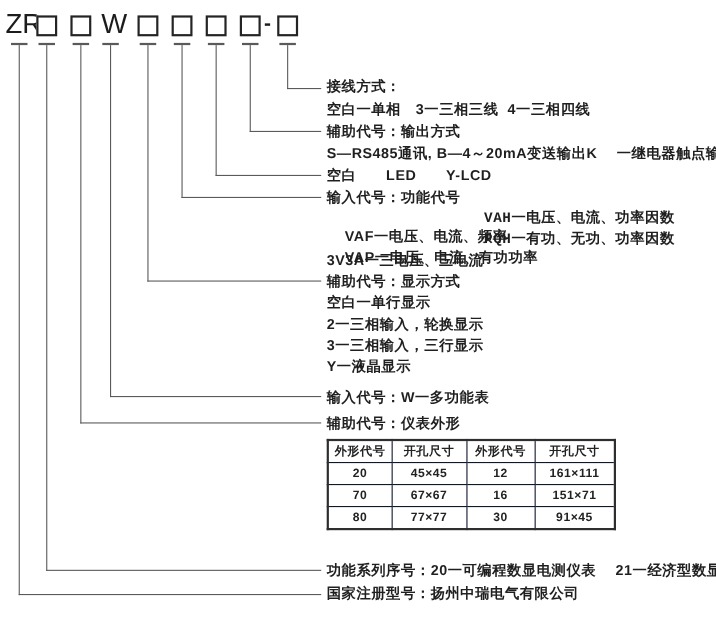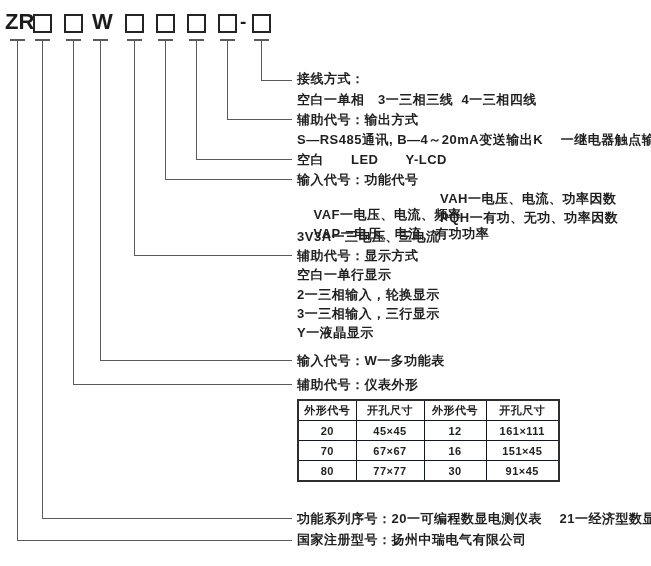--- a/index.html
+++ b/index.html
@@ -1,29 +1,29 @@
 <!DOCTYPE html>
 <html><head>
 <meta charset="utf-8">
 <style>
   html,body{margin:0;padding:0;background:#ffffff;}
   .canvas{
     position:relative;width:651px;height:566px;background:#ffffff;overflow:hidden;
     font-family:"Liberation Sans","DejaVu Sans",sans-serif;color:#1f1f1f;
   }
-  .code-text{position:absolute;top:12px;font-size:22px;font-weight:700;line-height:20px;letter-spacing:0px;color:#1c1c1c;}
+  .code-text{position:absolute;top:12px;font-size:25px;font-weight:400;line-height:20px;letter-spacing:0px;color:#1c1c1c;}
   .code-box{position:absolute;top:14px;width:15px;height:15px;border:2px solid #242424;background:#ffffff;}
   .code-dash{position:absolute;top:11px;font-size:19px;font-weight:700;color:#1c1c1c;}
   .tick{position:absolute;top:39px;width:15px;height:2px;background:#5a5a5a;}
   .conn{position:absolute;top:41px;border-left:1.5px solid #5a5a5a;border-bottom:1.5px solid #5a5a5a;}
   .lbl{
     position:absolute;left:297px;font-size:13px;font-weight:700;line-height:16px;
     white-space:pre;letter-spacing:0.5px;color:#1f1f1f;
   }
-  .lbl .col-right{position:absolute;left:143px;top:0;white-space:pre;}
+  .lbl .col-right{position:absolute;left:143px;top:0;white-space:pre;font-family:Liberation Mono, monospace;}
   table.spec{
     position:absolute;left:297px;top:399px;border-collapse:collapse;table-layout:fixed;
     border:2px solid #2e2e2e;font-size:11px;font-weight:700;color:#222;background:#fff;
   }
   table.spec td{border:1px solid #0f172a;text-align:center;vertical-align:middle;height:19px;padding:0;letter-spacing:0.5px;}
 </style>
 </head>
 <body>
 
 <div class="canvas">
@@ -105,21 +105,21 @@
       <tr>
         <td>20</td>
         <td>45×45</td>
         <td>12</td>
         <td>161×111</td>
       </tr>
       <tr>
         <td>70</td>
         <td>67×67</td>
         <td>16</td>
-        <td>151×45</td>
+        <td>151×71</td>
       </tr>
       <tr>
         <td>80</td>
         <td>77×77</td>
         <td>30</td>
         <td>91×45</td>
       </tr>
     </tbody>
   </table>
 

